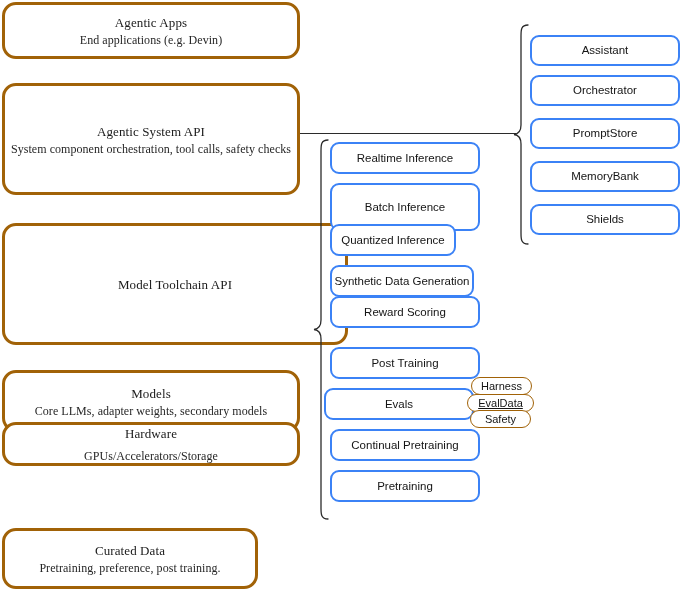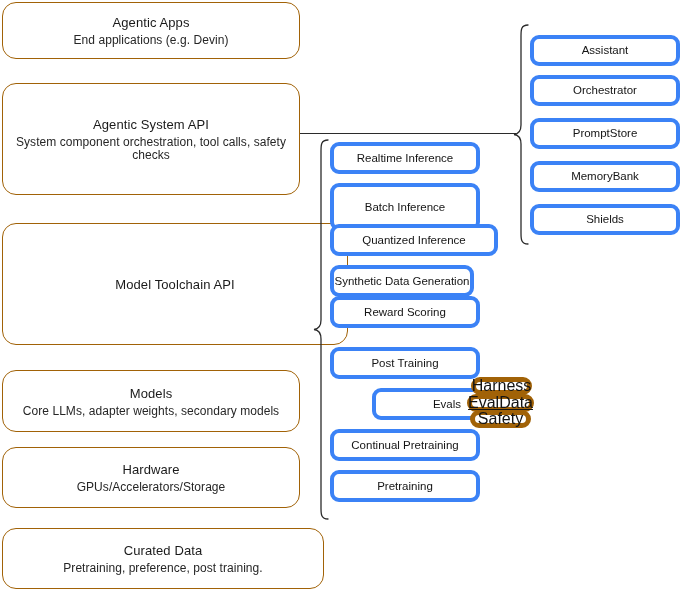--- a/index.html
+++ b/index.html
@@ -29,59 +29,60 @@
     display: flex;
     flex-direction: column;
     align-items: center;
     justify-content: center;
     text-align: center;
   }
 
   
   .layer {
     border-radius: 14px;
-    border: 1px solid #a16207;
+    border: 3px solid #a16207;
+    font-family: Liberation Serif, serif;
   }
   .layer .title {
     font-size: 13px;
     line-height: 17px;
     color: #1a1a1a;
     letter-spacing: .1px;
   }
   .layer .subtitle {
     font-size: 12px;
     line-height: 13px;
     color: #262626;
     margin-top: 3px;
     letter-spacing: .05px;
   }
 
   
   .item {
     border-radius: 9px;
-    border: 4px solid #3b82f6;
+    border: 2px solid #3b82f6;
   }
   .item .label {
     font-size: 11.5px;
     line-height: 15px;
     color: #141414;
     white-space: nowrap;
   }
 
   
   .pill {
     position: absolute;
     box-sizing: border-box;
     background: #ffffff;
-    border: 5px solid #a16207;
+    border: 1px solid #a16207;
     border-radius: 999px;
     display: flex;
     align-items: center;
     justify-content: center;
-    font-size: 16px;
+    font-size: 11px;
     line-height: 14px;
     color: #141414;
     white-space: nowrap;
     z-index: 40;
     text-align: center;
   }
 
   
   .connector {
     position: absolute;
@@ -114,26 +115,26 @@
 
   <div class="node layer" style="left:2px; top:223px; width:346px; height:122px;">
     <div class="title">Model Toolchain API</div>
   </div>
 
   <div class="node layer" style="left:2px; top:370px; width:298px; height:62px;">
     <div class="title">Models</div>
     <div class="subtitle">Core LLMs, adapter weights, secondary models</div>
   </div>
 
-  <div class="node layer" style="left:2px; top:447px; width:298px; height:61px;">
+  <div class="node layer" style="left:2px; top:422px; width:298px; height:44px;justify-content:space-between;">
     <div class="title">Hardware</div>
     <div class="subtitle">GPUs/Accelerators/Storage</div>
   </div>
 
-  <div class="node layer" style="left:2px; top:528px; width:322px; height:61px;">
+  <div class="node layer" style="left:2px; top:528px; width:256px; height:61px;">
     <div class="title">Curated Data</div>
     <div class="subtitle">Pretraining, preference, post training.</div>
   </div>
 
   <div class="connector" style="left:300px; top:133px; width:216px;"></div>
 
   <div class="brace" style="left:313px; top:139px; width:16px; height:381px;">
     <svg width="16" height="381" viewBox="0 0 16 381" fill="none">
       <path d="M15 1 C8 1, 8 6, 8 12 L8 181 C8 187, 5 190, 1 190.5 C5 191, 8 194, 8 200 L8 369 C8 375, 8 380, 15 380" stroke="#2b2b2b" stroke-width="1.3" fill="none" stroke-linecap="round"></path>
     </svg>
@@ -144,33 +145,33 @@
       <path d="M15 1 C8 1, 8 6, 8 12 L8 101 C8 107, 5 110, 1 110.5 C5 111, 8 114, 8 120 L8 209 C8 215, 8 220, 15 220" stroke="#2b2b2b" stroke-width="1.3" fill="none" stroke-linecap="round"></path>
     </svg>
   </div>
 
   <div class="node item" style="left:330px; top:142px; width:150px; height:32px;">
     <div class="label">Realtime Inference</div>
   </div>
   <div class="node item" style="left:330px; top:183px; width:150px; height:48px;">
     <div class="label">Batch Inference</div>
   </div>
-  <div class="node item" style="left:330px; top:224px; width:168px; height:32px;">
+  <div class="node item" style="left:330px; top:224px; width:126px; height:32px;">
     <div class="label">Quantized Inference</div>
   </div>
   <div class="node item" style="left:330px; top:265px; width:144px; height:32px;">
     <div class="label">Synthetic Data Generation</div>
   </div>
   <div class="node item" style="left:330px; top:296px; width:150px; height:32px;">
     <div class="label">Reward Scoring</div>
   </div>
   <div class="node item" style="left:330px; top:347px; width:150px; height:32px;">
     <div class="label">Post Training</div>
   </div>
-  <div class="node item" style="left:324px; top:388px; width:150px; height:32px;margin-left:48px;">
+  <div class="node item" style="left:324px; top:388px; width:150px; height:32px;">
     <div class="label">Evals</div>
   </div>
   <div class="node item" style="left:330px; top:429px; width:150px; height:32px;">
     <div class="label">Continual Pretraining</div>
   </div>
   <div class="node item" style="left:330px; top:470px; width:150px; height:32px;">
     <div class="label">Pretraining</div>
   </div>
 
   <div class="pill" style="left:471px; top:377px; width:61px; height:18px;">Harness</div>

